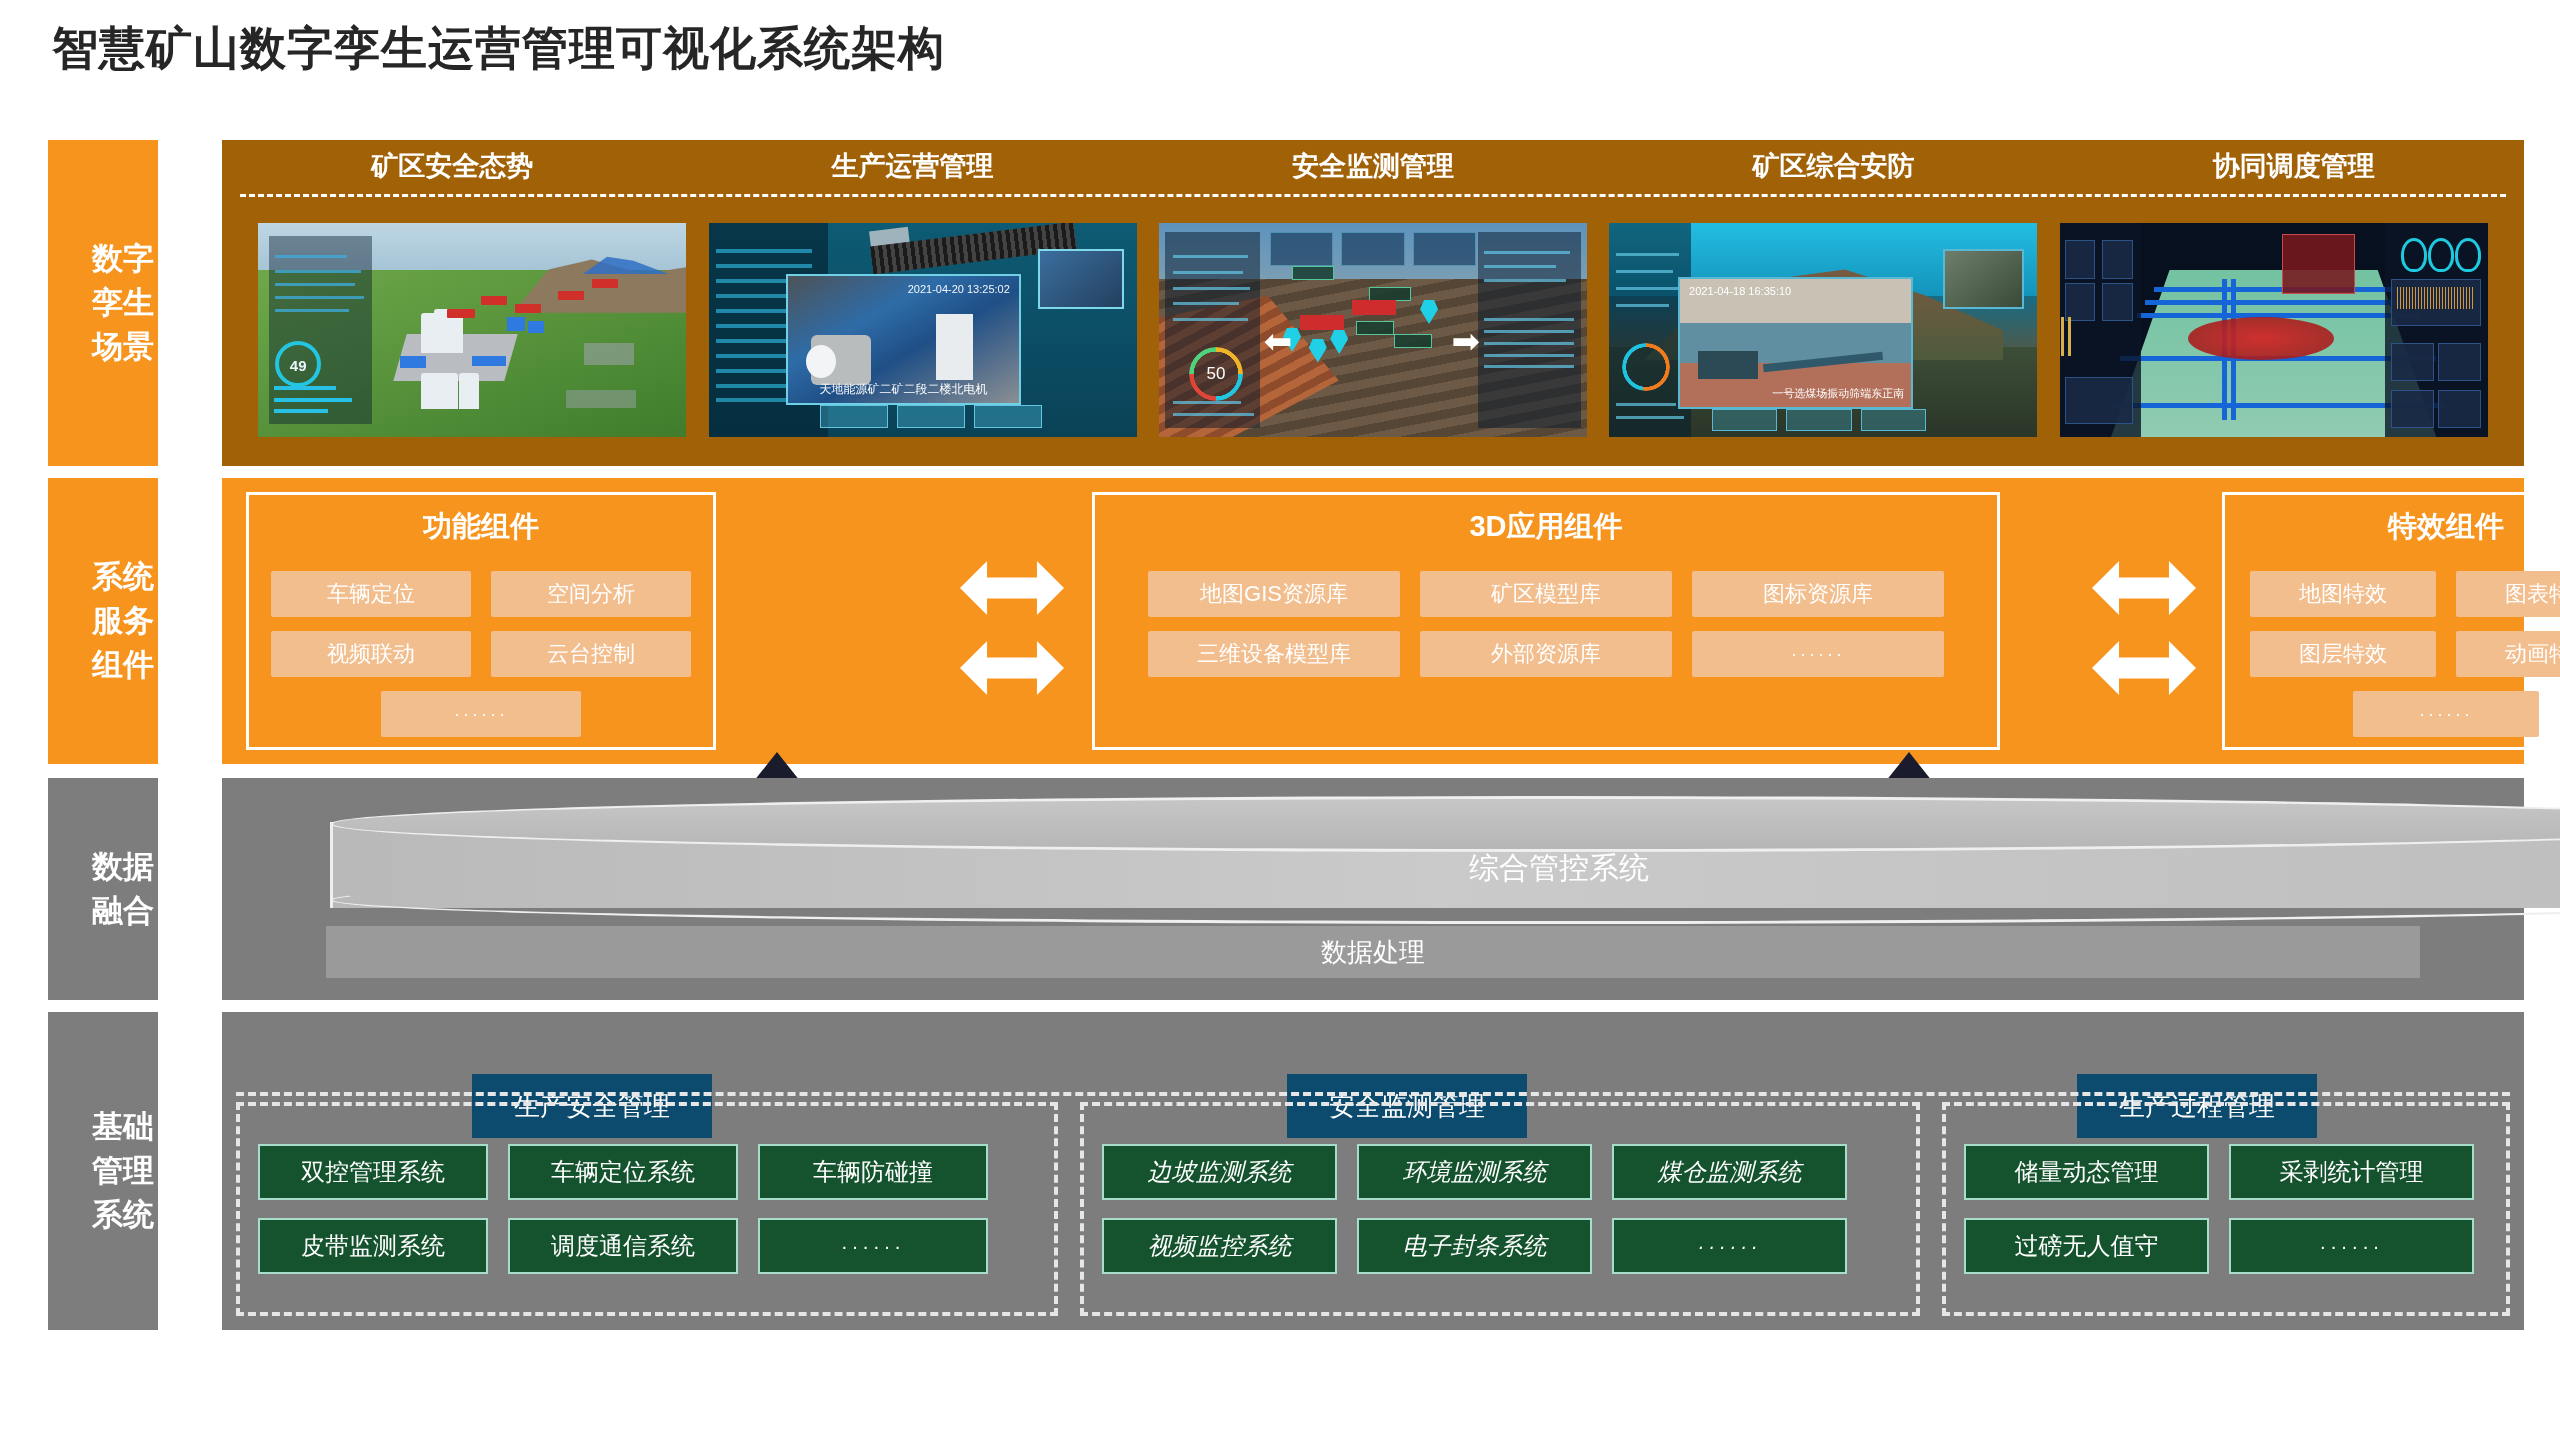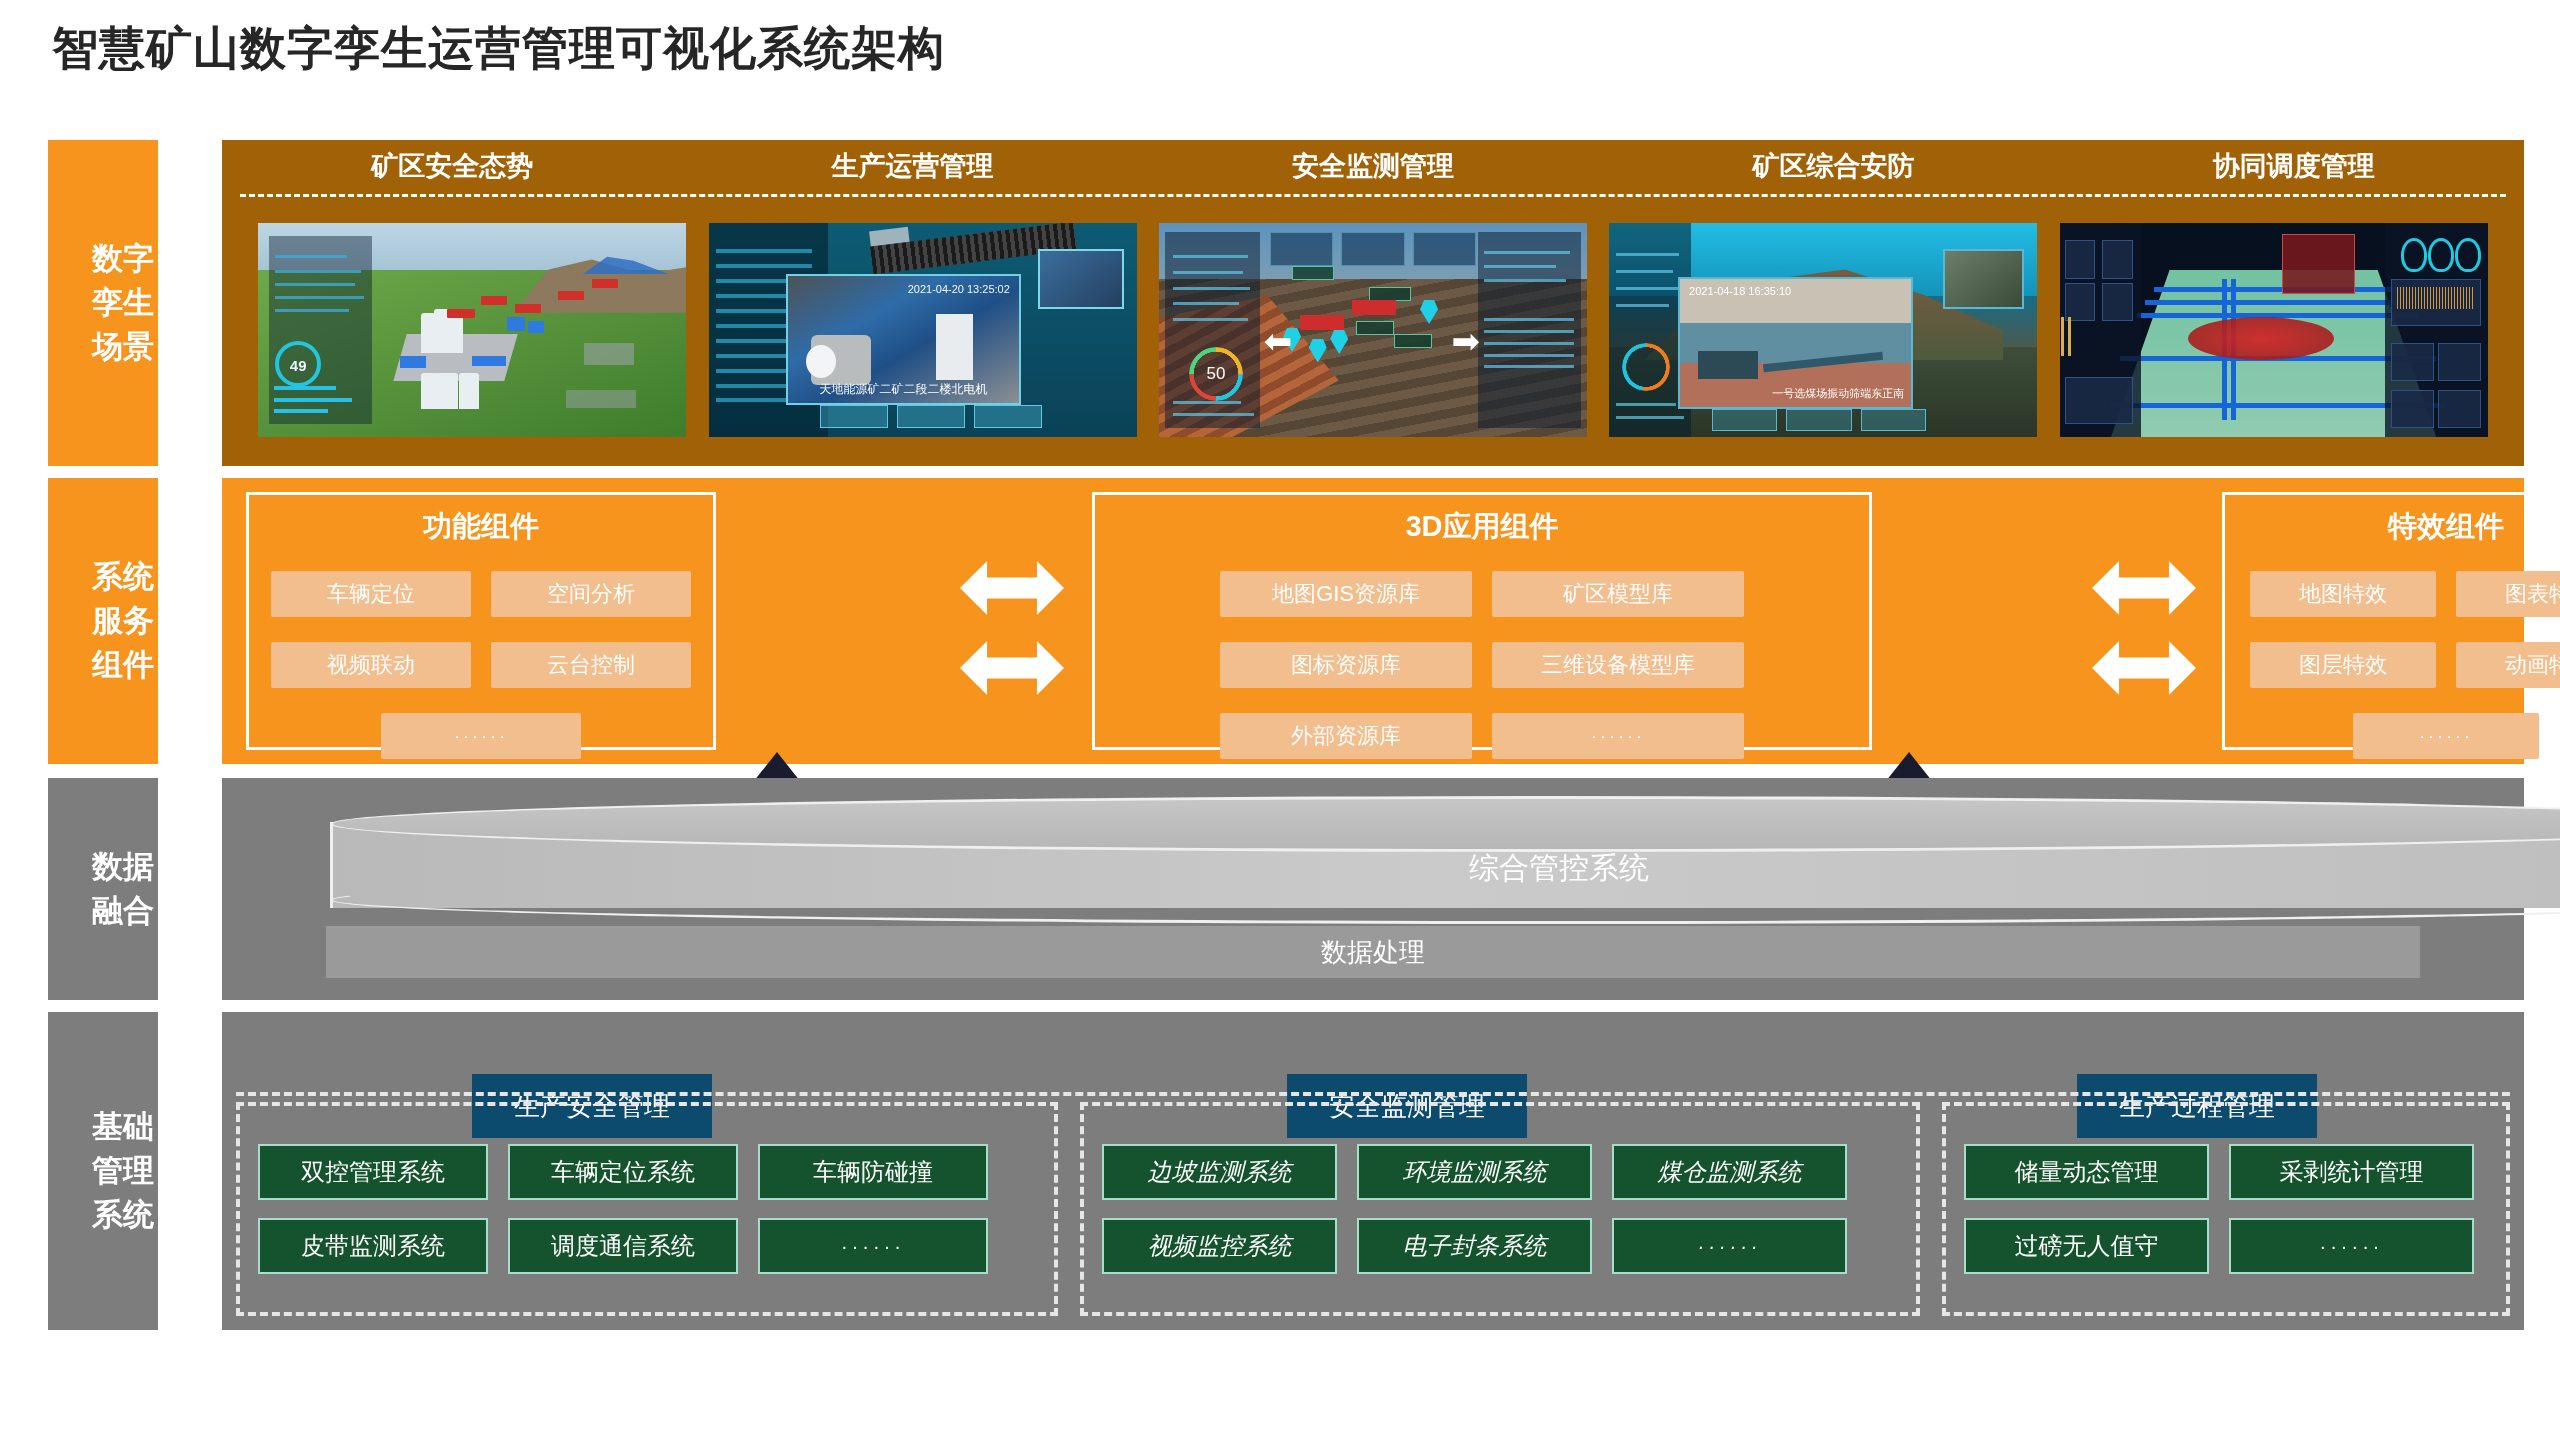--- a/index.html
+++ b/index.html
@@ -208,31 +208,31 @@
   .svc-box {
     position: absolute; top: 14px; height: 258px;
     border: 3px solid #ffffff;
     display: flex; flex-direction: column; align-items: center;
     padding-top: 12px;
   }
   .svc-title {
     color:#ffffff; font-size: 29px; font-weight: bold; margin-bottom: 12px;
   }
   .chipgrid { display: flex; flex-wrap: wrap; justify-content: center;
-    gap: 25px 20px; width: 100%; padding: 12px 18px; }
+    gap: 14px 20px; width: 100%; padding: 12px 18px; }
   .chip {
     background: #F3BE8E; color: #ffffff; font-size: 22px;
     display: flex; align-items: center; justify-content: center;
     height: 46px; border-radius: 2px; white-space: nowrap;
   }
   .chip.dots { letter-spacing: 3px; font-size: 18px; color:#ffffff; }
 
   .svc-func { left: 24px; width: 470px; }
   .svc-func .chip { width: 200px; }
-  .svc-3d { left: 870px; width: 780px; align-items: center; }
+  .svc-3d { left: 870px; width: 908px; align-items: center; }
   .svc-3d .chip { width: 252px; }
   .svc-fx { left: 2000px; width: 448px; }
   .svc-fx .chip { width: 186px; }
 
   .arrows {
     position: absolute; width: 120px; height: 180px; top: 60px;
     display: flex; flex-direction: column; justify-content: center; gap: 18px;
     align-items: center;
   }
   .arrows.a1 { left: 730px; }

